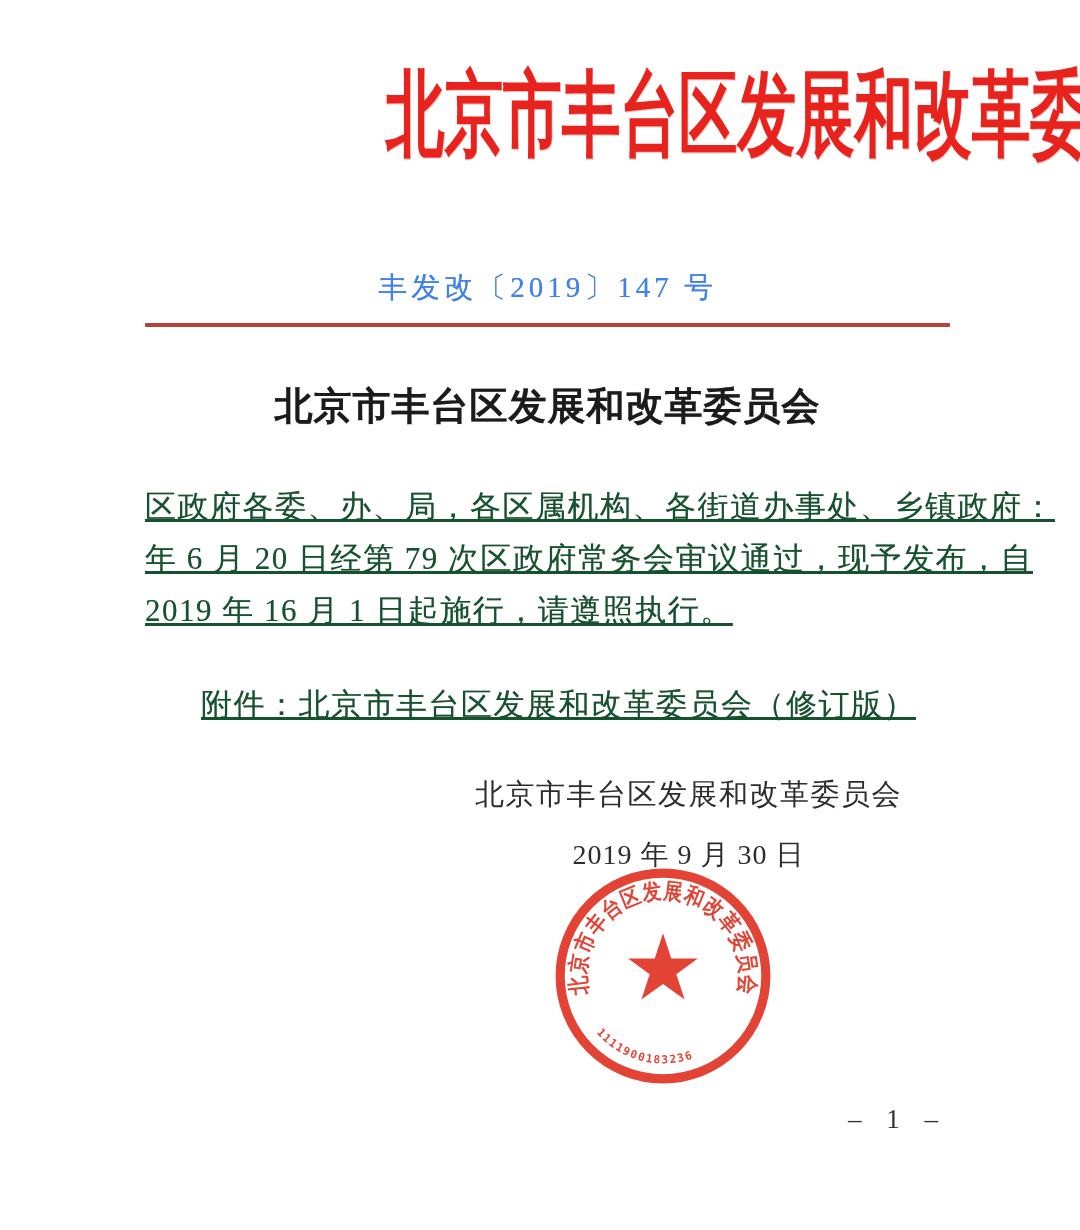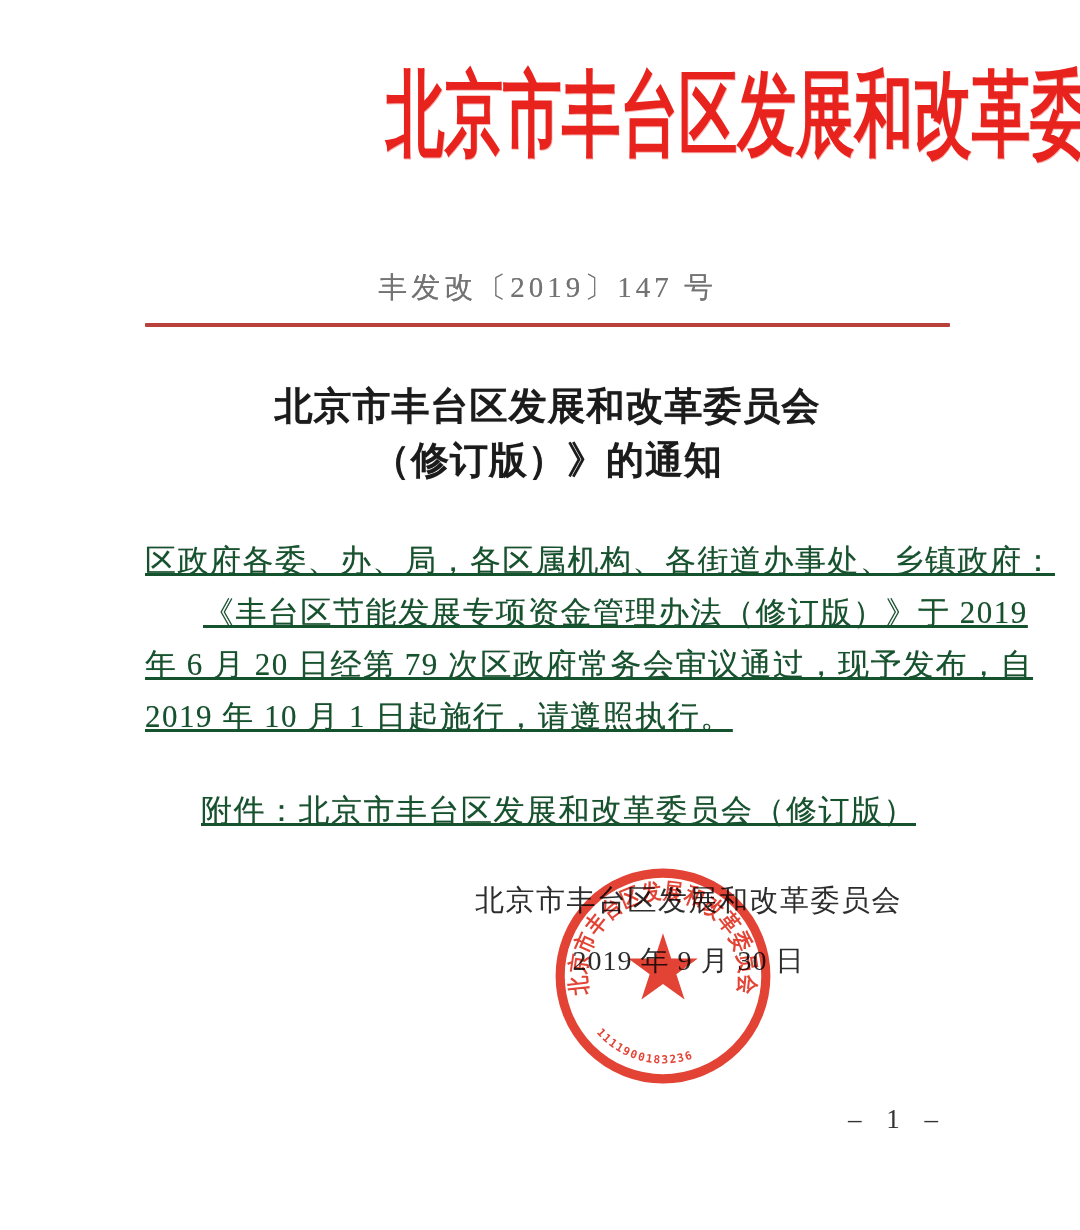--- a/index.html
+++ b/index.html
@@ -34,21 +34,21 @@
     transform-origin: center;
     letter-spacing: 0px;
     text-shadow: 1px 1px 0 rgba(232,35,29,0.35);
   }
   
   .docnum {
     margin-top: 104px;
     text-align: center;
     font-size: 29px;
     letter-spacing: 4px;
-    color: #737373;
+    color: #3b82f6;
     text-shadow: 0 0 0.6px rgba(40,40,40,0.5);
   }
   
   .red-rule {
     margin-top: 15px;
     height: 4px;
     background: #b9413b;
     border-radius: 1px;
   }
   
@@ -135,28 +135,26 @@
     <div class="letterhead">
       <span class="letterhead-inner">北京市丰台区发展和改革委员会</span>
     </div>
 
     <div class="docnum">丰发改〔2019〕147 号</div>
 
     <div class="red-rule"></div>
 
     <div class="doc-title">
       <div>北京市丰台区发展和改革委员会</div>
-      <div>（修订版）》的通知</div>
     </div>
 
     <div class="body-block">
       <div class="body-line">区政府各委、办、局，各区属机构、各街道办事处、乡镇政府：</div>
-      <div class="body-line indent-2em">《丰台区节能发展专项资金管理办法（修订版）》于 2019</div>
       <div class="body-line">年 6 月 20 日经第 79 次区政府常务会审议通过，现予发布，自</div>
-      <div class="body-line">2019 年 10 月 1 日起施行，请遵照执行。</div>
+      <div class="body-line">2019 年 16 月 1 日起施行，请遵照执行。</div>
       <div class="attachment-line">附件：北京市丰台区发展和改革委员会（修订版）</div>
     </div>
 
     <div class="signature-block">
       <div class="signature-agency">北京市丰台区发展和改革委员会</div>
       <div class="signature-date">2019 年 9 月 30 日</div>
     </div>
 
   </div>
 

